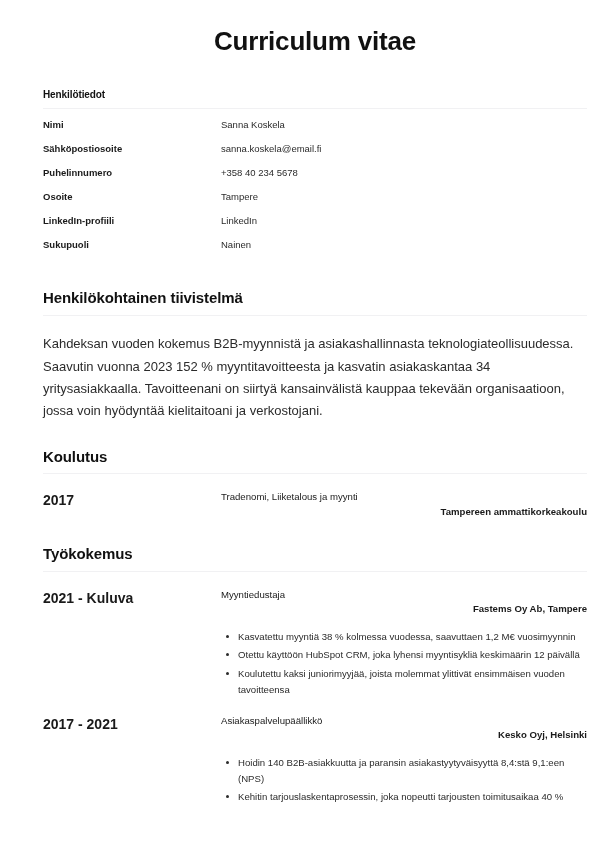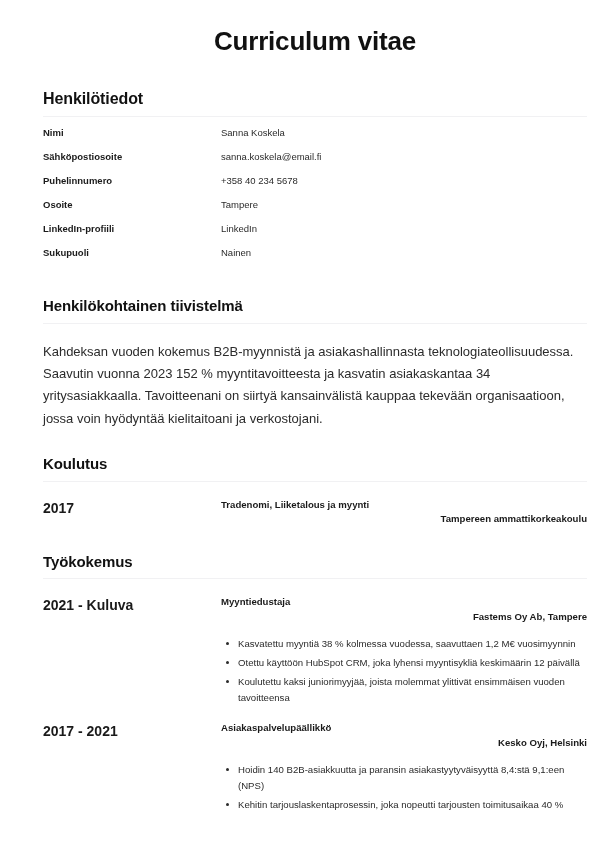--- a/index.html
+++ b/index.html
@@ -40,21 +40,21 @@
   .section {
     margin-top: 0;
   }
   .section-heading {
     margin: 0;
     font-weight: bold;
     color: #111111;
     letter-spacing: -0.1px;
   }
   .section-heading.sm {
-    font-size: 16px;
+    font-size: 10px;
     line-height: 1.25;
   }
   .section-heading.lg {
     font-size: 15px;
     line-height: 1.25;
   }
   .rule {
     height: 1px;
     background: #f1f1f3;
     margin-top: 7px;
@@ -114,21 +114,21 @@
     padding-top: 0;
     white-space: nowrap;
   }
   .entry-body {
     flex: 1 1 auto;
     min-width: 0;
   }
   .entry-title {
     font-size: 9.6px;
     line-height: 1.5;
-    font-weight: bold;
+    font-weight: normal;
     color: #1a1a1a;
     margin: 0;
   }
   .entry-org {
     font-size: 9.6px;
     line-height: 1.5;
     font-weight: bold;
     color: #1a1a1a;
     margin: 0;
     text-align: right;

